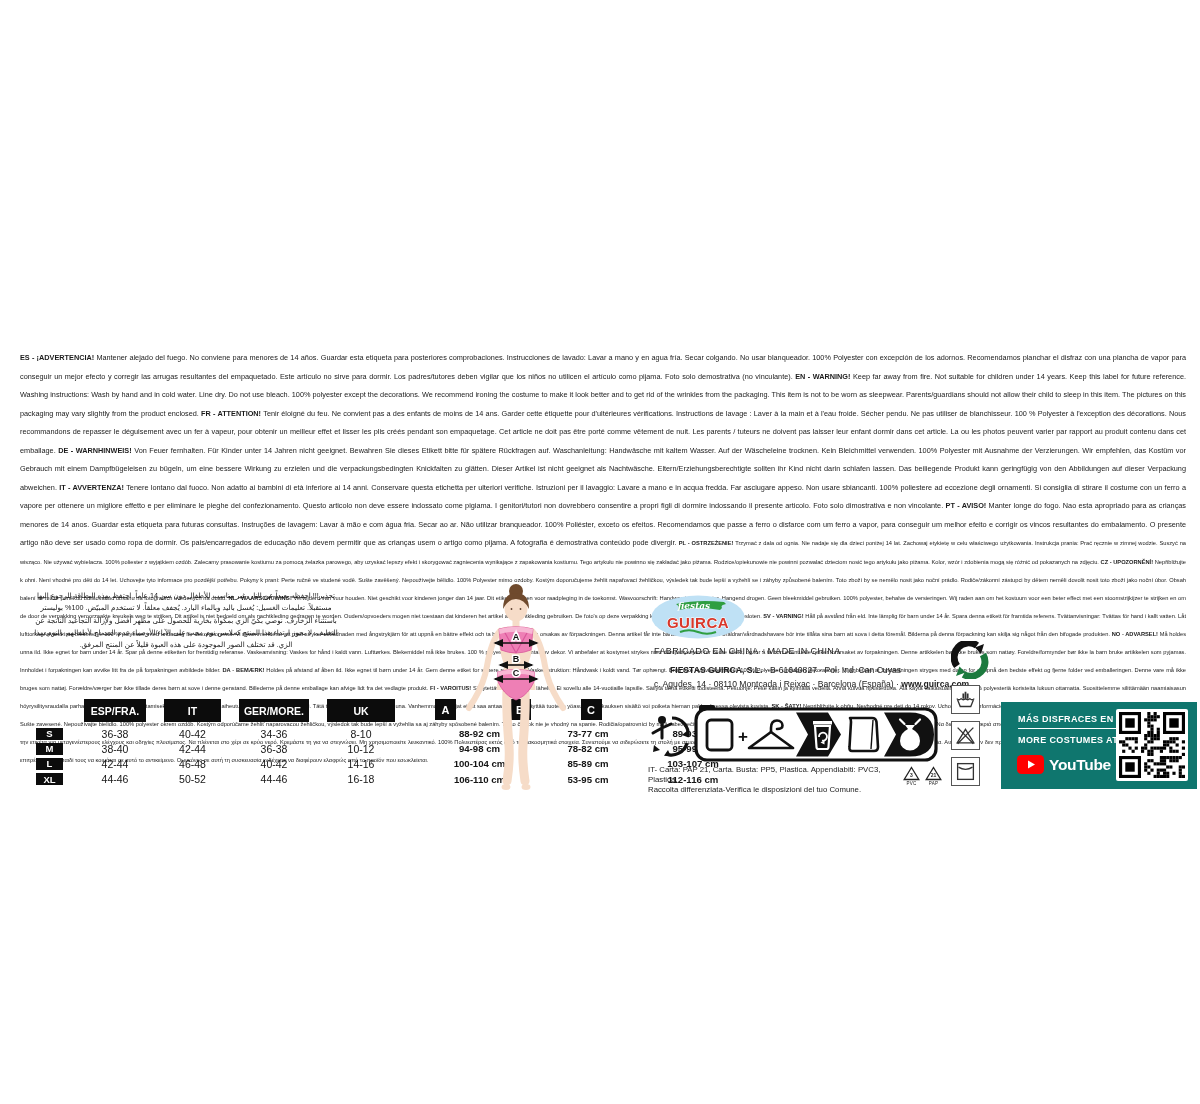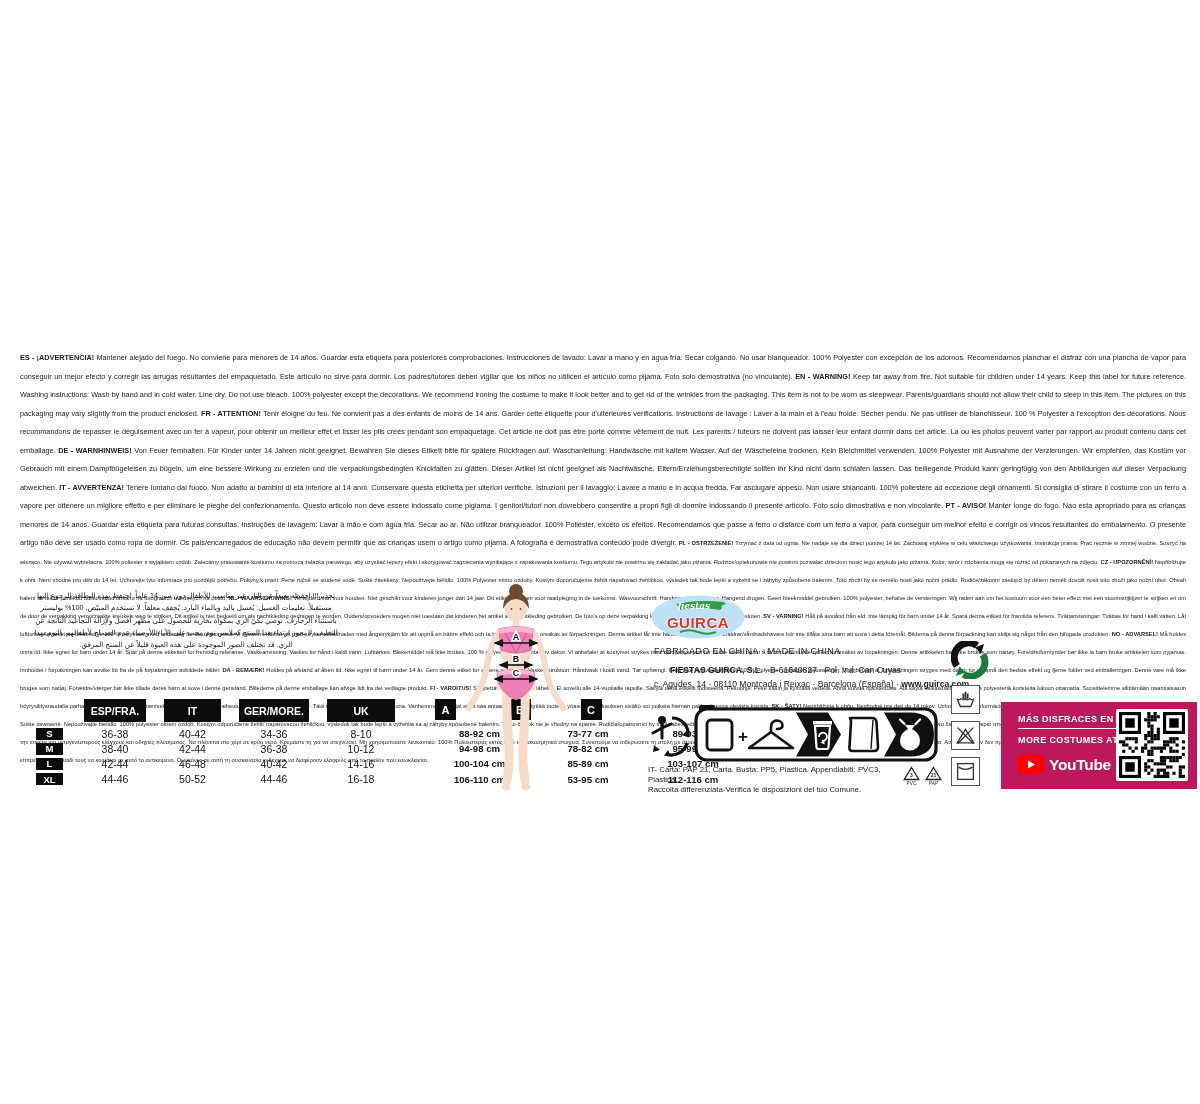--- a/index.html
+++ b/index.html
@@ -55,21 +55,21 @@
   .tri-num{position:absolute;top:5.5px;left:0;width:17px;text-align:center;font-size:5px;font-weight:bold;color:#222;}
   .tri-mat{font-size:4.5px;color:#222;letter-spacing:0.3px;}
 
   
   .green-dot{position:absolute;left:951px;top:641px;}
   .care-box{position:absolute;left:951px;width:27px;height:27px;border:1.6px solid #555;background:#fff;
             display:flex;align-items:center;justify-content:center;}
   .care-1{top:685px;}.care-2{top:721px;}.care-3{top:757px;}
 
   
-  .promo{position:absolute;left:1001px;top:702px;width:196px;height:87px;background:#be185d;}
+  .promo{position:absolute;left:1001px;top:702px;width:196px;height:87px;background:#0f766e;}
   .promo-line{position:absolute;left:17px;color:#fff;font-weight:bold;font-size:9.8px;
               letter-spacing:0.4px;white-space:nowrap;transform:scaleX(0.92);transform-origin:left;}
   .promo-line1{top:11px;}
   .promo-divider{position:absolute;left:17px;top:26px;width:106px;height:1px;background:#fff;}
   .promo-line2{top:32px;}
   .yt{position:absolute;left:16px;top:53px;display:flex;align-items:flex-end;gap:5px;}
   .yt-word{color:#fff;font-weight:bold;font-size:15.5px;letter-spacing:-0.3px;}
   .qr-box{position:absolute;right:9px;top:7px;width:72px;height:72px;background:#fff;border-radius:2px;
           display:flex;align-items:center;justify-content:center;}
 </style>

